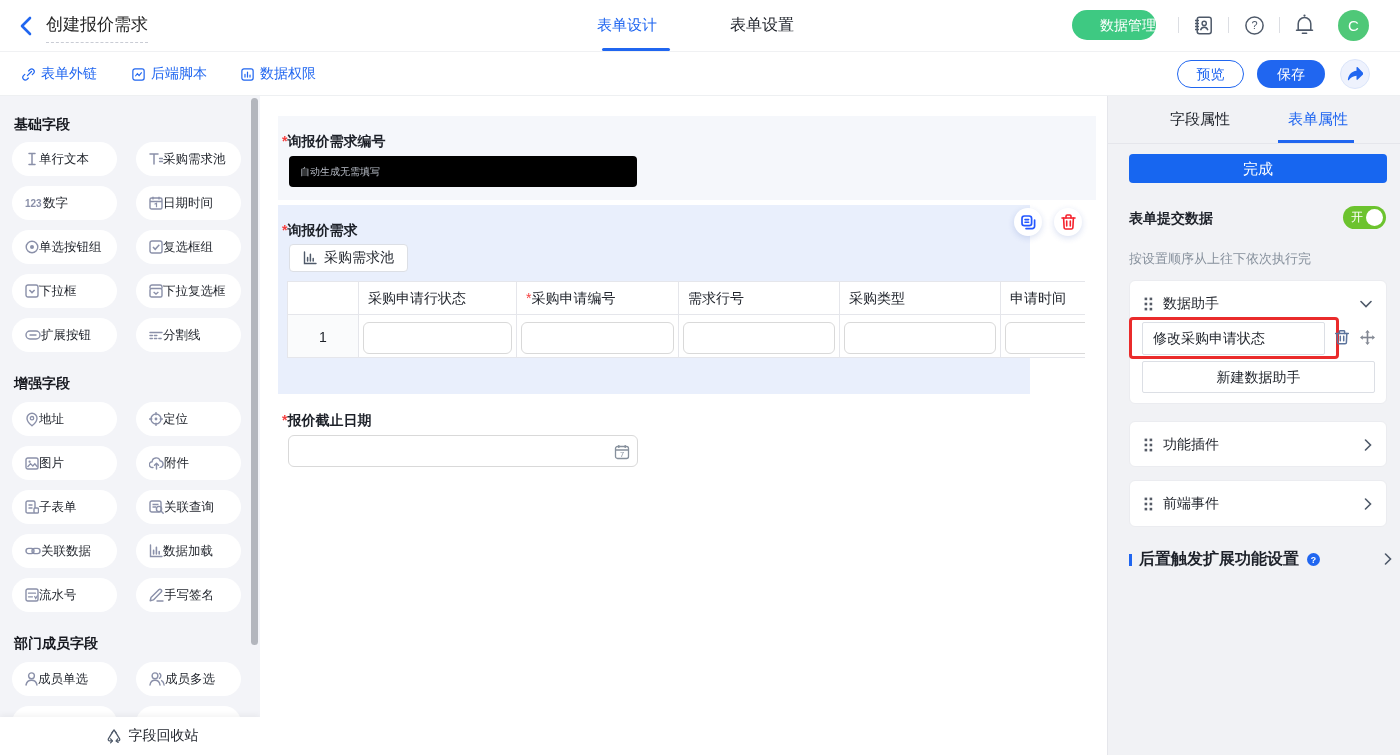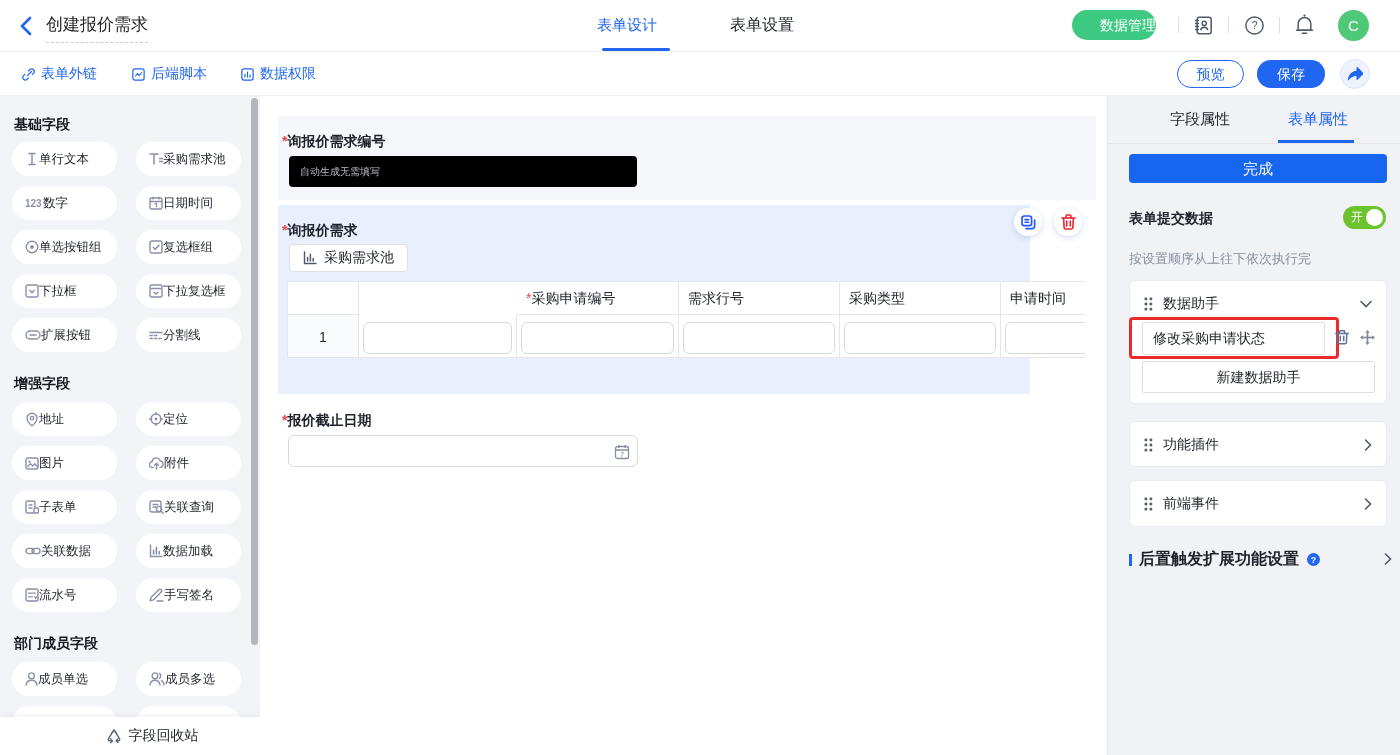--- a/index.html
+++ b/index.html
@@ -359,20 +359,21 @@
     </div>
     <div id="poolbtn">
       <svg width="14" height="14" viewBox="0 0 14 14">
           <path d="M1.5 1v11.5H13" fill="none" stroke="#4e5969" stroke-width="1.4" stroke-linecap="round"></path>
           <path d="M4.6 10V6.4M7.4 10V3.2M10.2 10V7.6" stroke="#4e5969" stroke-width="1.5" stroke-linecap="round"></path>
         </svg>
       <span>采购需求池</span>
     </div>
     <div id="tbl">
       <div class="th" style="left:0;width:71px"></div>
+      <div class="th" style="left:71px;width:158px">采购申请行状态</div>
       <div class="th" style="left:229px;width:162px"><span style="color:#f53f3f">*</span>采购申请编号</div>
       <div class="th" style="left:391px;width:161px">需求行号</div>
       <div class="th" style="left:552px;width:161px">采购类型</div>
       <div class="th" style="left:713px;width:160px">申请时间</div>
       <div class="td" style="left:0;width:71px;background:#fafbfc;text-align:center;line-height:44px;font-size:14px;">1</div>
       <div class="td" style="left:71px;width:158px">
           <div class="cell-input" style="left:4px;width:149px"></div>
         </div>
       <div class="td" style="left:229px;width:162px">
           <div class="cell-input" style="left:4px;width:153px"></div>

